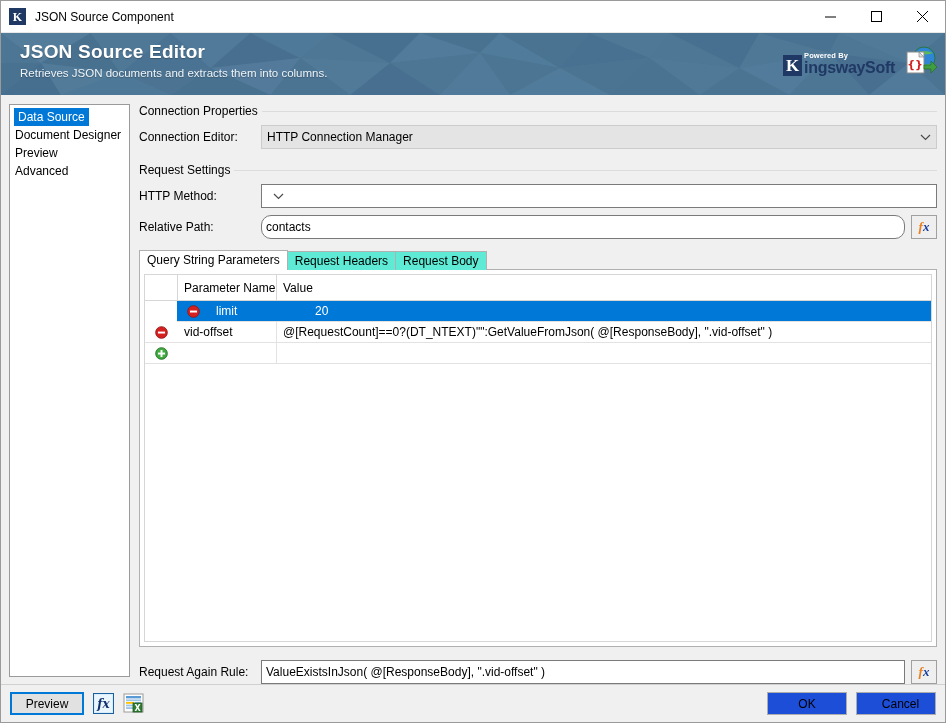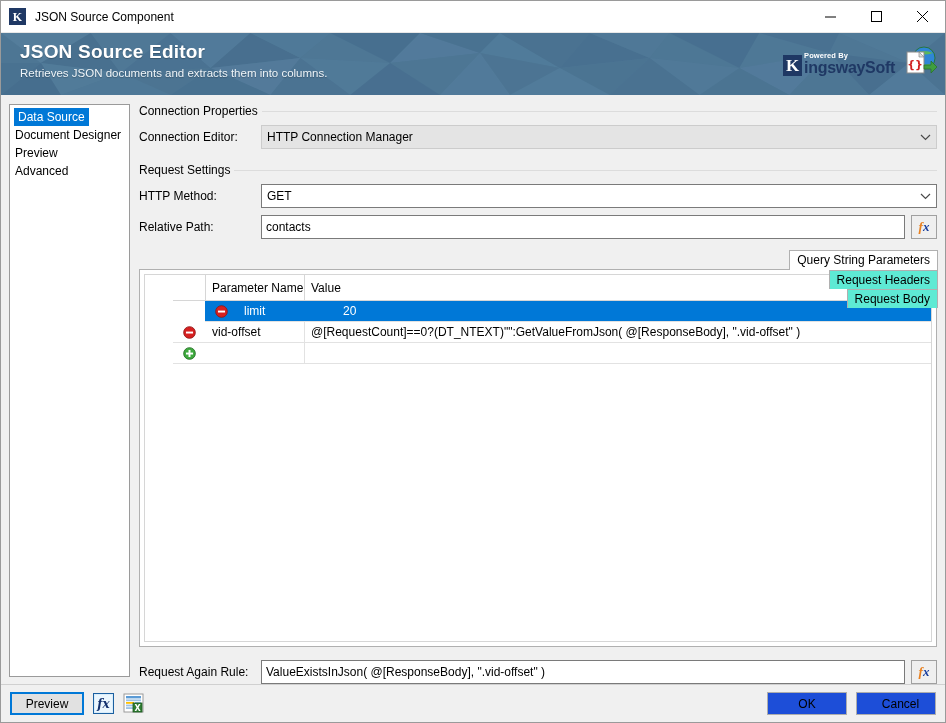--- a/index.html
+++ b/index.html
@@ -94,32 +94,32 @@
   .fxbtn{
     width:26px;height:24px;flex:0 0 26px;margin-left:6px;box-sizing:border-box;
     border:1px solid #a0a0a0;background:#efefef;
     display:flex;align-items:center;justify-content:center;
     font-family:"Liberation Serif", serif;font-style:italic;font-weight:bold;font-size:13px;
   }
   .fxbtn .f{color:#e88020;}
   .fxbtn .x{color:#1a3f9e;}
 
   
-  .tabstrip{margin-top:11px;display:flex;align-items:flex-end;height:20px;position:relative;z-index:2;flex-direction:column;}
+  .tabstrip{margin-top:11px;display:flex;align-items:flex-end;height:20px;position:relative;z-index:2;}
   .tab{
     height:19px;box-sizing:border-box;padding:0 7px;font-size:12px;line-height:18px;
     border:1px solid #b0b0b0;border-bottom:none;background:#5eead4;color:#000;margin-right:-1px;
   }
   .tab.active{background:#ffffff;border-color:#b0b0b0;position:relative;z-index:3;height:20px;line-height:19px;}
 
   .tabpanel{
     flex:1;min-height:0;border:1px solid #b0b0b0;background:#ffffff;
     box-sizing:border-box;padding:4px;margin-top:-1px;display:flex;flex-direction:column;
   }
-  .grid{border:1px solid #d6d6d6;box-sizing:border-box;flex:1;min-height:0;display:flex;flex-direction:column;background:#fff;padding-left:28px;}
+  .grid{border:1px solid #d6d6d6;box-sizing:border-box;flex:1;min-height:0;display:flex;flex-direction:column;background:#fff;}
   .grid-head{display:flex;height:25px;flex:0 0 25px;background:#ffffff;border-bottom:1px solid #d6d6d6;}
   .gh{display:flex;align-items:center;font-size:12px;color:#000;padding-left:6px;box-sizing:border-box;border-right:1px solid #d6d6d6;}
   .c-sel{width:33px;flex:0 0 33px;padding-left:0;}
   .c-name{width:99px;flex:0 0 99px;}
   .c-val{flex:1;border-right:none;}
   .grid-row{display:flex;height:20px;flex:0 0 20px;border-bottom:1px solid #e2e2e2;font-size:12px;}
   .grid-row.sel{background:#0078d7;color:#ffffff;margin-left:32px;}
   .cell{display:flex;align-items:center;padding-left:6px;box-sizing:border-box;overflow:hidden;white-space:nowrap;}
   .cell.c-sel{justify-content:center;padding-left:0;}
   .cell.c-name{border-right:1px solid #e2e2e2;}
@@ -289,34 +289,33 @@
       <div style="margin-top:14px;">
         <div style="display:flex;align-items:center;">
           <span class="glabel">Request Settings</span>
           <div style="flex:1;height:1px;background:#dcdcdc;margin-left:4px;"></div>
         </div>
 
         <div class="row">
           <div class="lbl">HTTP Method:</div>
           <div class="ctrl">
             <div class="combo enabled">
-              <span class="val">GET</span>
               <span class="arrow">
                 <svg width="11" height="7" viewBox="0 0 11 7">
                     <polyline points="1,1 5.5,5.5 10,1" fill="none" stroke="#4a4a4a" stroke-width="1.2"></polyline>
                   </svg>
               </span>
             </div>
           </div>
         </div>
 
         <div class="row">
           <div class="lbl">Relative Path:</div>
           <div class="ctrl" style="display:flex;align-items:center;">
-            <div class="textbox" style="flex:1;" placeholder="">contacts</div>
+            <div class="textbox" style="flex:1;border-radius:10px;" placeholder="">contacts</div>
             <div class="fxbtn">
               <span class="f">f</span>
                 <span class="x">x</span>
             </div>
           </div>
         </div>
       </div>
 
       <div class="tabstrip">
         <div class="tab active">Query String Parameters</div>

